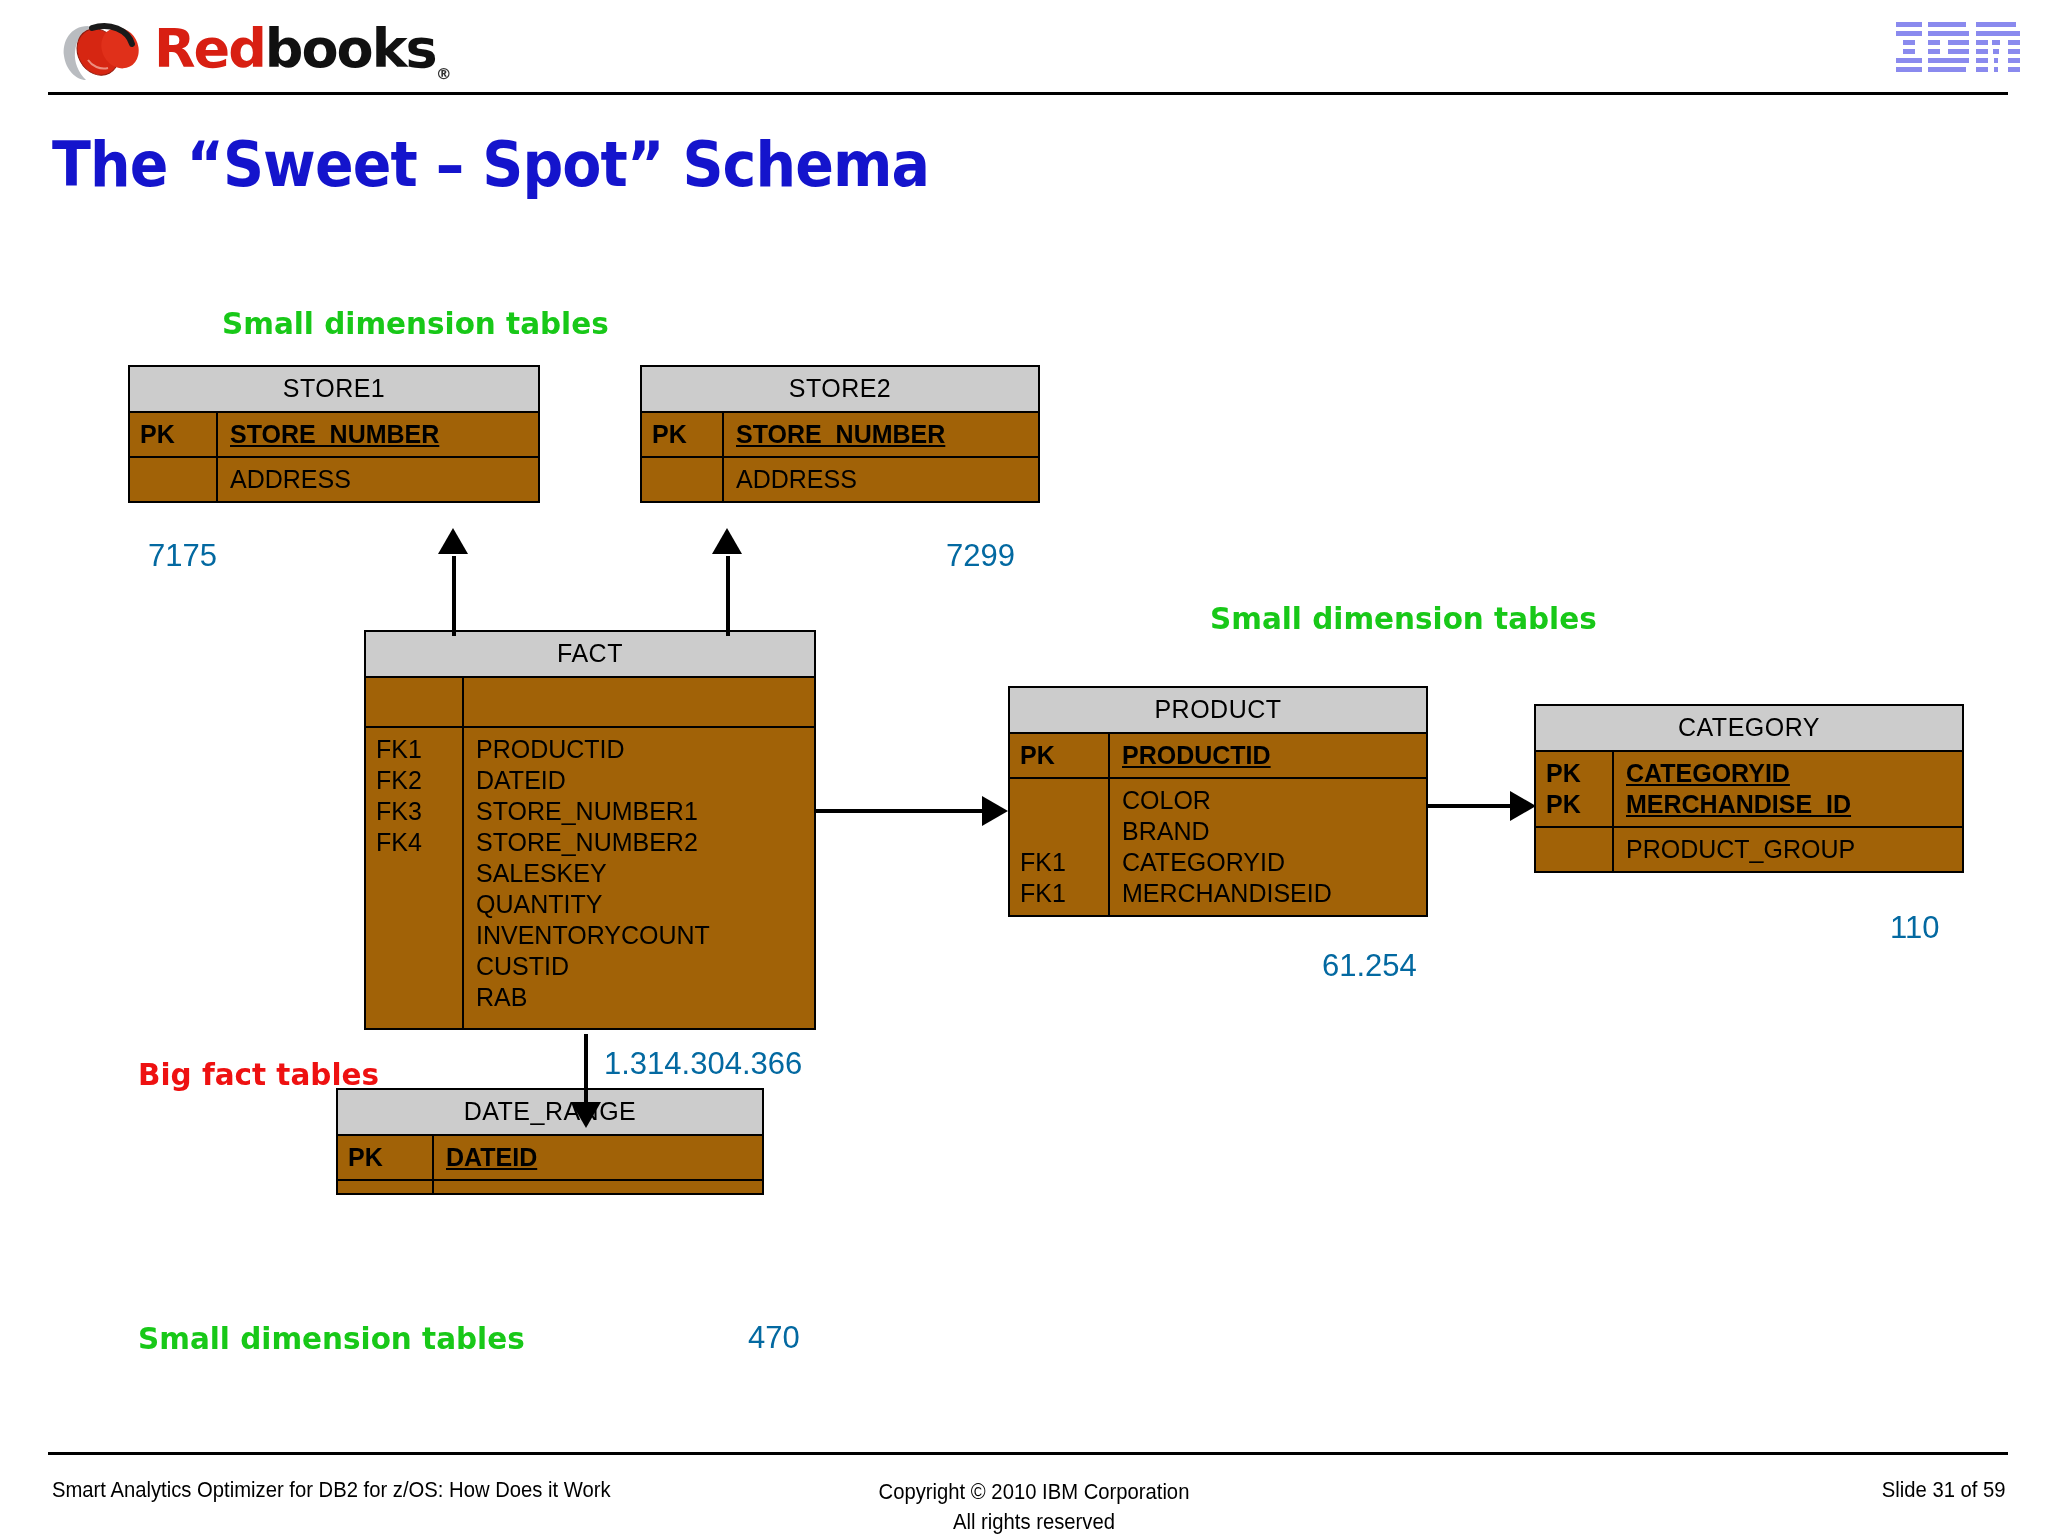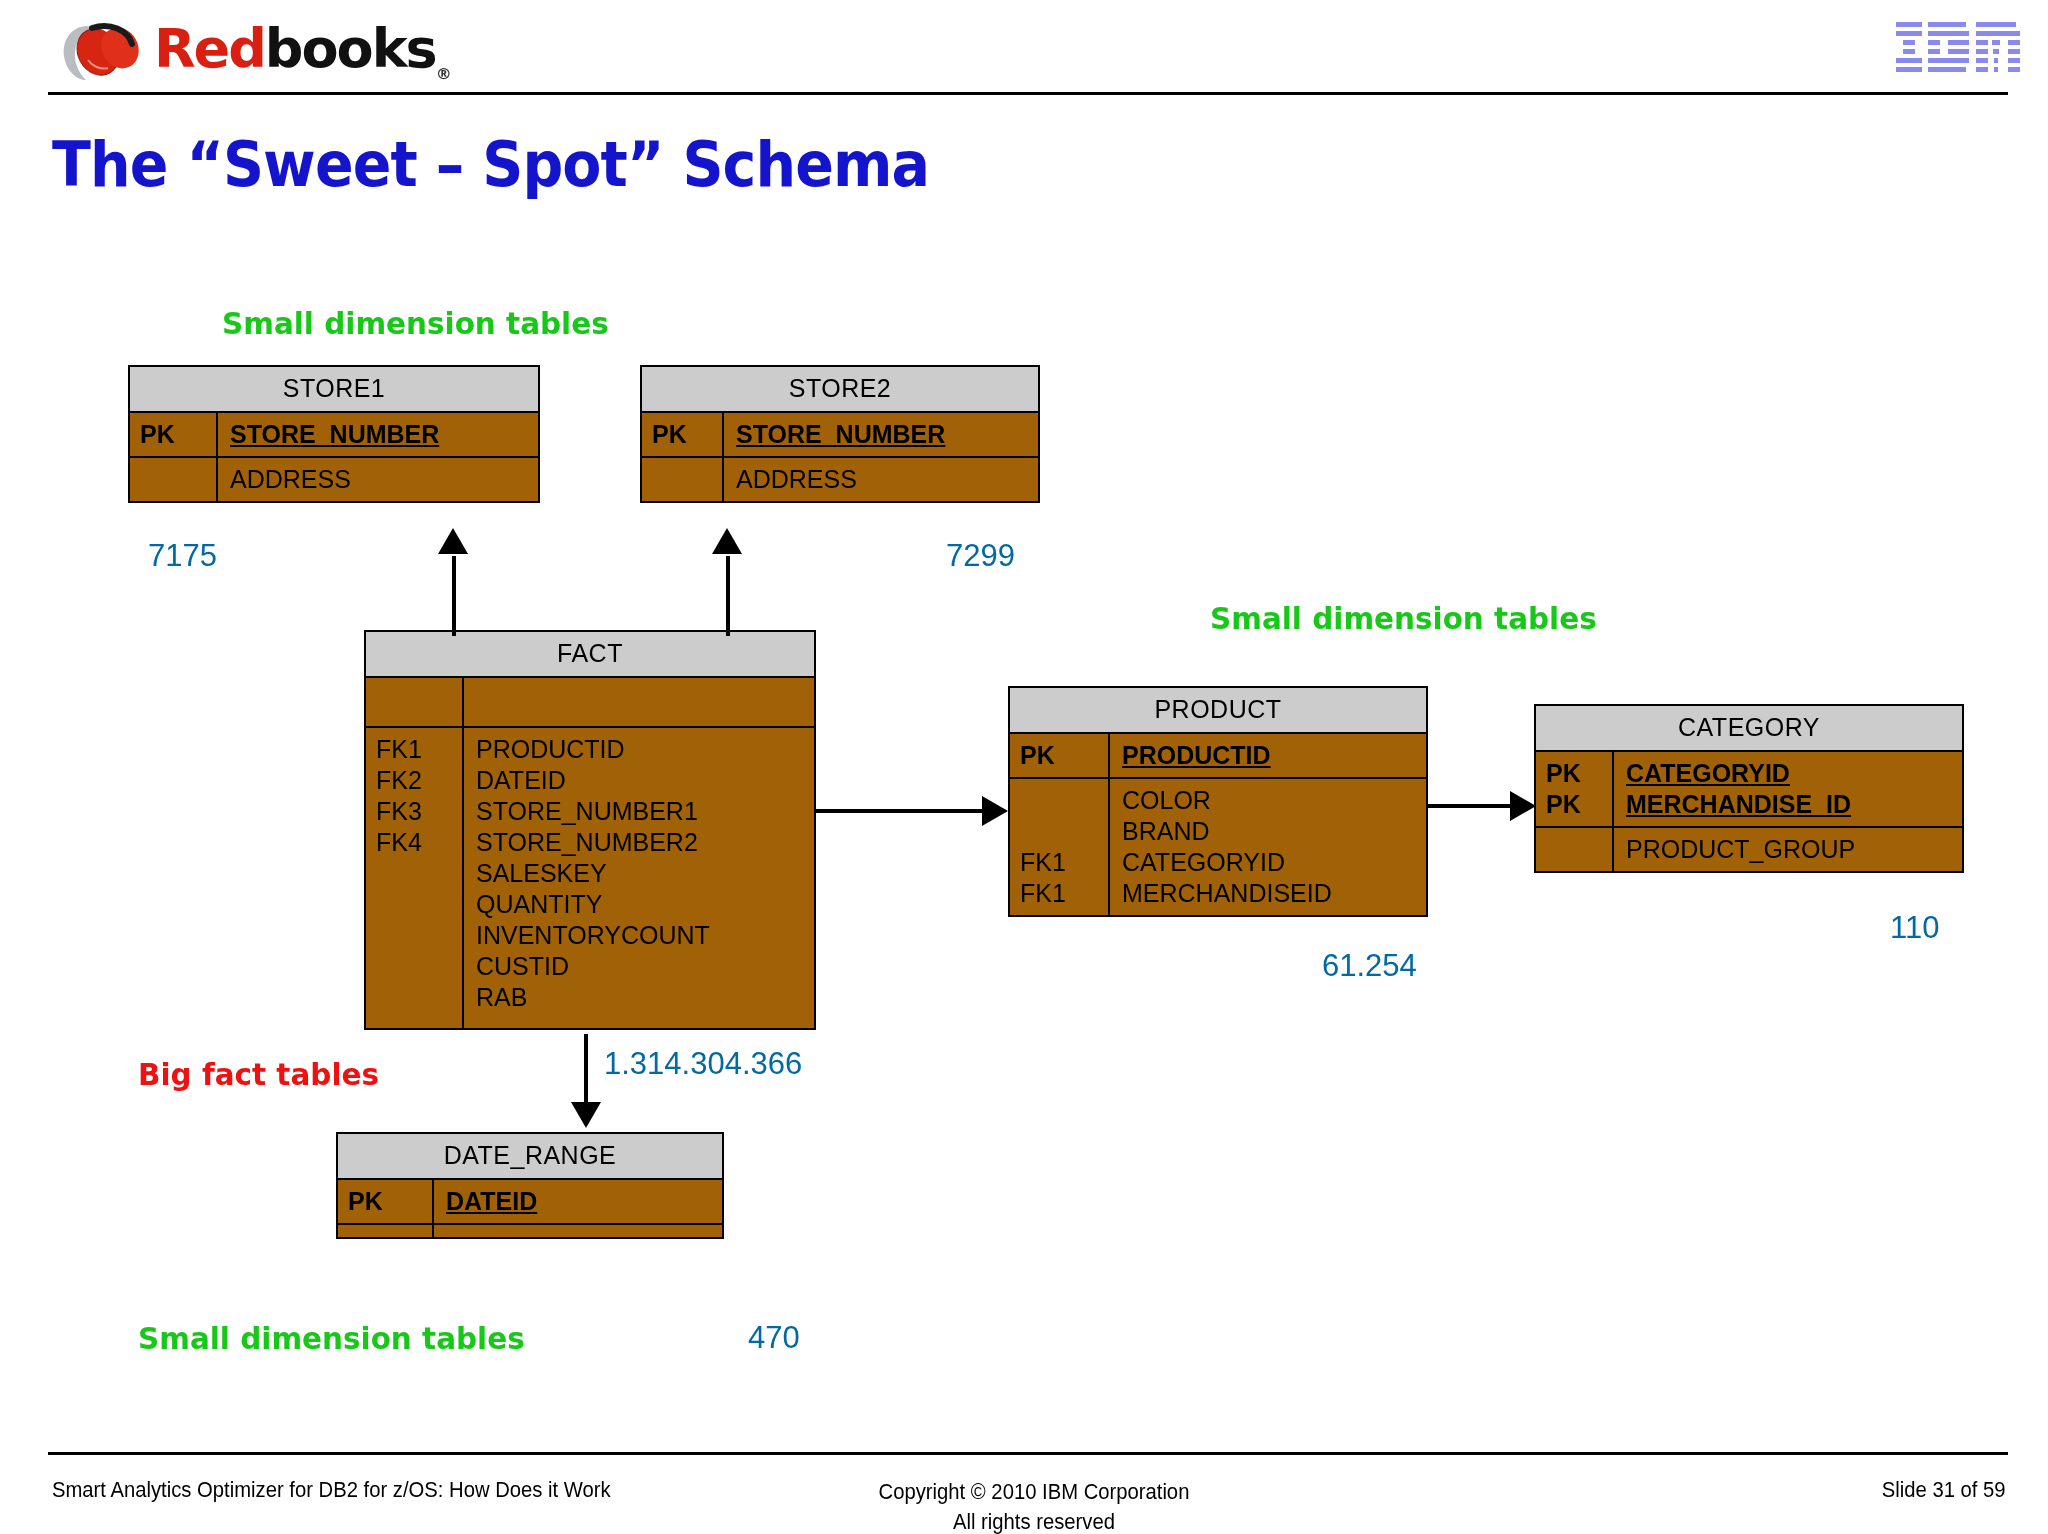--- a/index.html
+++ b/index.html
@@ -330,21 +330,21 @@
     <div class="er-fieldcol"><span class="pk-field">CATEGORYID
 MERCHANDISE_ID</span></div>
   </div>
   <div class="er-section">
     <div class="er-keycol" style="width:78px;"></div>
     <div class="er-fieldcol">PRODUCT_GROUP</div>
   </div>
 </div>
 <div class="count" style="left:1890px; top:910px;">110</div>
 
-<div class="er-table" id="tbl-date-range" style="left:336px; top:1132px; width:388px;">
+<div class="er-table" id="tbl-date-range" style="left:336px; top:1088px; width:428px;">
   <div class="er-title">DATE_RANGE</div>
   <div class="er-section">
     <div class="er-keycol" style="width:96px;">PK</div>
     <div class="er-fieldcol"><span class="pk-field">DATEID</span></div>
   </div>
   <div class="er-section">
     <div class="er-keycol" style="width:96px;"></div>
   </div>
 </div>
 <div class="count" style="left:748px; top:1320px;">470</div>

